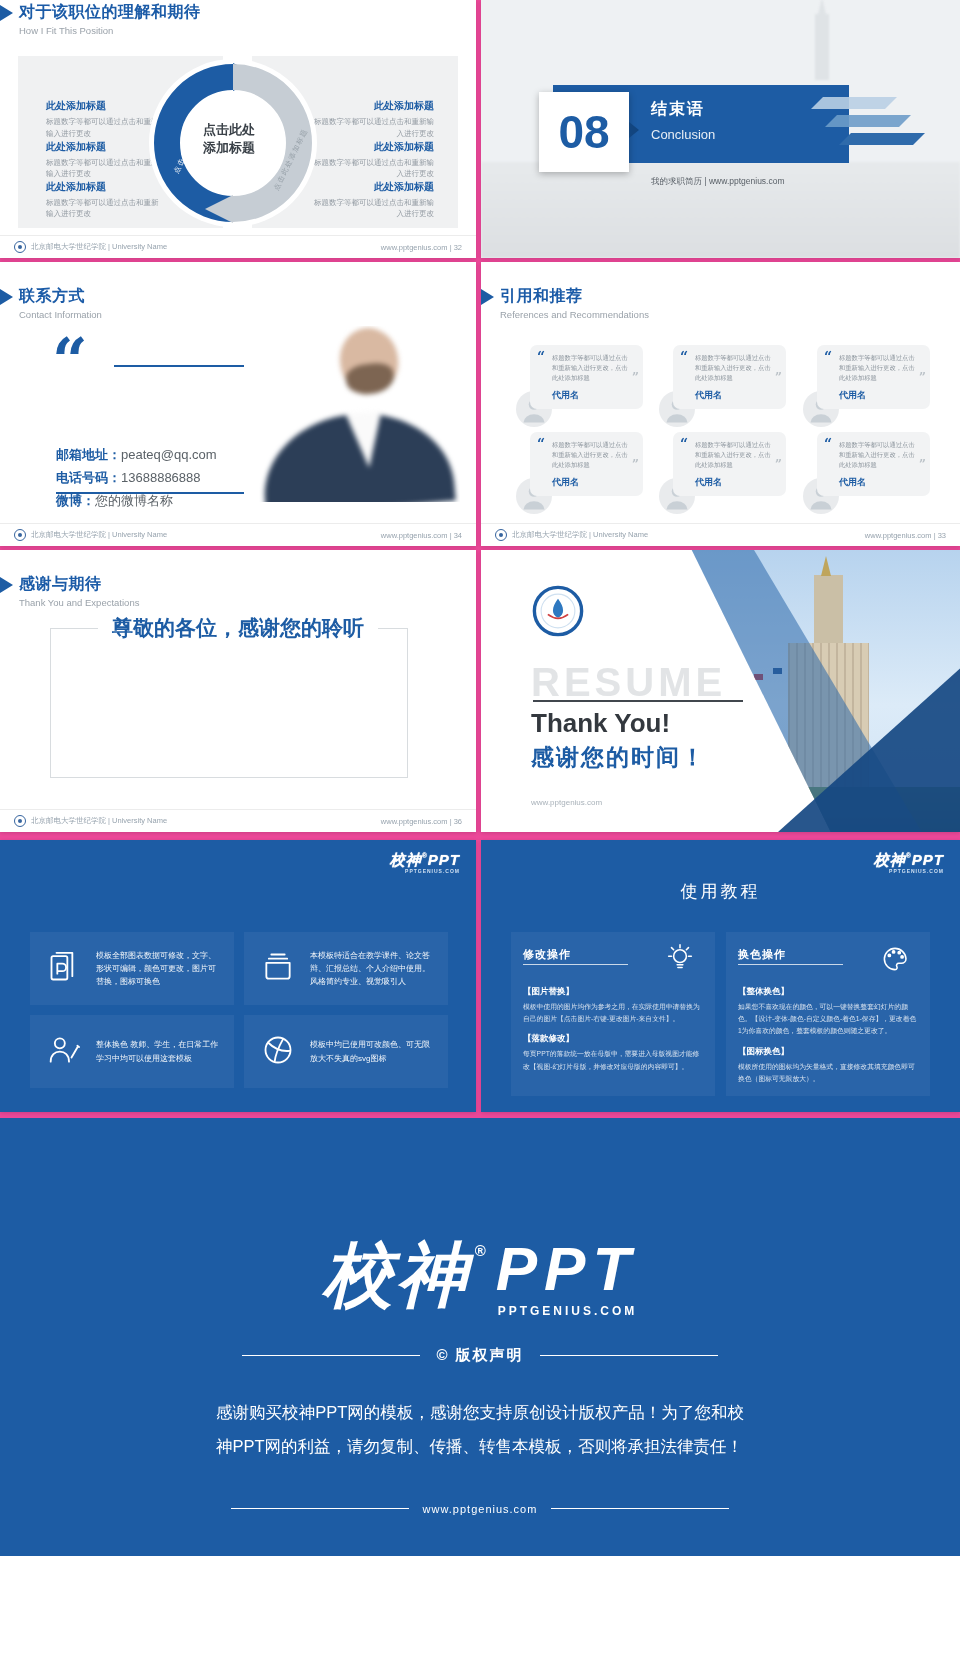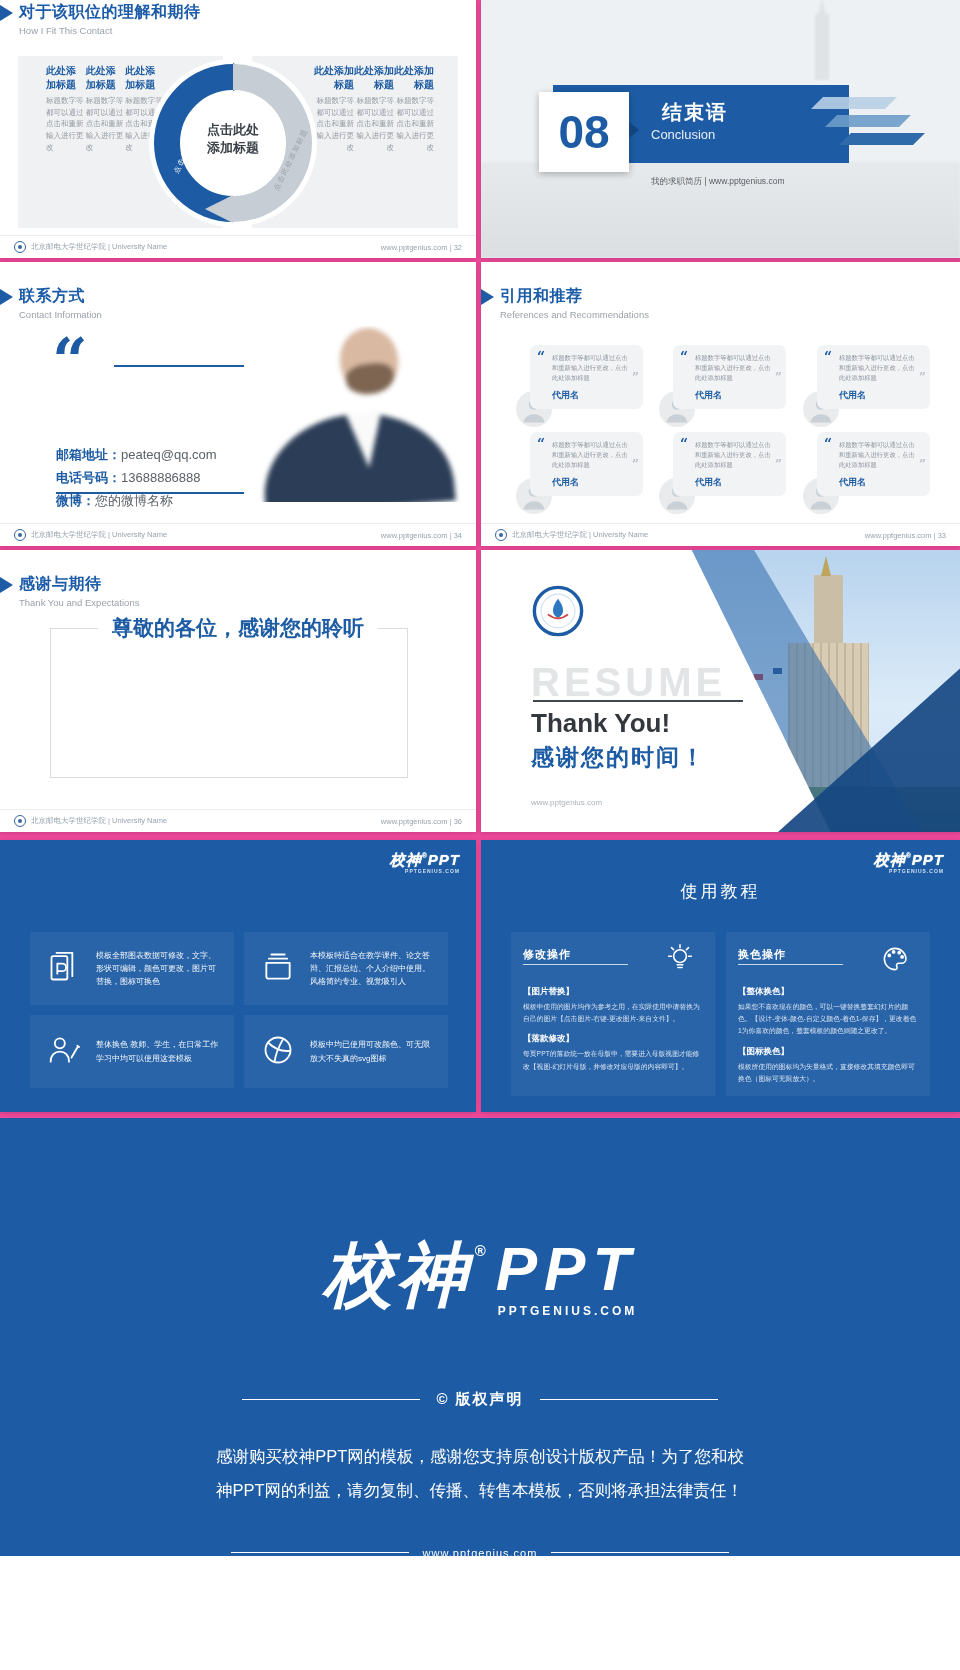--- a/index.html
+++ b/index.html
@@ -25,45 +25,45 @@
   .shdr .st{margin:2px 0 0 19px;font-size:9.5px;color:#9aa2aa;}
   
   .sfooter{position:absolute;left:0;right:0;bottom:0;height:22px;border-top:1px solid #ececec;
     display:flex;align-items:center;justify-content:space-between;padding:0 14px;background:#fff;
     font-size:7.5px;color:#97a3ae;}
   .fleft{display:flex;align-items:center;}
   .flogo{width:10px;height:10px;border:1px solid #37659f;border-radius:50%;margin-right:5px;position:relative;}
   .flogo::after{content:"";position:absolute;left:3px;top:3px;width:4px;height:4px;background:#37659f;border-radius:50%;}
   
   .s1-panel{position:absolute;top:56px;height:172px;background:#f0f1f2;display:flex;
-    flex-direction:row;justify-content:flex-end;box-sizing:border-box;}
+    flex-direction:column;justify-content:flex-end;box-sizing:border-box;}
   .s1-left{left:18px;width:205px;padding:8px 58px 8px 28px;}
   .s1-right{left:252px;width:206px;padding:8px 24px 8px 62px;text-align:right;}
   .s1-item .it{font-size:10px;font-weight:bold;color:#1d5ca4;margin-bottom:3px;}
   .s1-item .ib{font-size:7.5px;color:#939ba3;line-height:1.55;}
   .s1-diagram{position:absolute;left:148px;top:58px;width:170px;height:170px;}
-  .s1-center{position:absolute;left:191px;top:121px;width:84px;text-align:center;
+  .s1-center{position:absolute;left:203px;top:121px;width:84px;
     font-size:13px;line-height:1.35;color:#3b4249;font-weight:600;}
   .arc-label{position:absolute;font-size:7px;letter-spacing:1.5px;white-space:nowrap;transform-origin:left center;}
   .arc-l{left:176px;top:168px;color:#fff;transform:rotate(-64deg);}
   .arc-r{left:276px;top:185px;color:#949ea6;transform:rotate(-64deg);}
   
   .s2-bg{position:absolute;inset:0;filter:blur(1px);}
   .s2-tower{position:absolute;left:334px;top:14px;width:14px;height:66px;background:#dfe3e6;}
   .s2-spire{position:absolute;left:337px;top:-2px;width:0;height:0;border-left:4px solid transparent;
     border-right:4px solid transparent;border-bottom:16px solid #dfe3e6;}
   .s2-ground{position:absolute;left:0;bottom:0;width:100%;height:96px;
     background:linear-gradient(#e7eaec,#dcdfe2);}
   .s2-banner{position:absolute;left:72px;top:85px;width:296px;height:78px;background:#1d5ca4;}
   .s2-num{position:absolute;left:58px;top:92px;width:90px;height:80px;background:#fff;
     box-shadow:0 2px 7px rgba(0,0,0,.28);display:flex;align-items:center;justify-content:center;
     font-size:46px;font-weight:bold;color:#1d5ca4;}
   .s2-arr{position:absolute;left:148px;top:122px;width:0;height:0;border-top:8px solid transparent;
     border-bottom:8px solid transparent;border-left:10px solid #12457f;}
-  .s2-title{position:absolute;left:181px;top:99px;font-size:20px;font-weight:bold;color:#fff;letter-spacing:2px;}
+  .s2-title{position:absolute;left:170px;top:99px;font-size:16px;font-weight:bold;color:#fff;letter-spacing:2px;}
   .s2-sub{position:absolute;left:170px;top:127px;font-size:13px;color:#e8eef5;}
   .s2-tag{position:absolute;left:170px;top:176px;font-size:8.5px;color:#5a6168;}
   .stripe{position:absolute;height:12px;width:74px;transform:skewX(-45deg);}
   .st1{left:336px;top:97px;background:#b9cfe4;opacity:.9;}
   .st2{left:350px;top:115px;background:#6d9cc9;opacity:.9;}
   .st3{left:364px;top:133px;background:#2f6bab;}
   
   .s3-quote{position:absolute;left:52px;top:68px;font-family:"DejaVu Serif",serif;font-weight:bold;
     font-size:62px;line-height:1;color:#1d5ca4;}
   .s3-line1{position:absolute;left:114px;top:103px;width:130px;height:2px;background:#1d5ca4;}
@@ -141,39 +141,39 @@
   .tut-head .ic{position:absolute;right:6px;top:-2px;}
   .tut-label{font-size:8.5px;font-weight:bold;color:#fff;margin-top:8px;}
   .tut-body{font-size:6.8px;color:rgba(255,255,255,.82);line-height:1.8;margin-top:3px;}
   
   .blogo{display:flex;justify-content:center;align-items:flex-start;padding-top:122px;color:#fff;}
   .blogo .cn{font-size:70px;font-weight:900;font-style:italic;letter-spacing:4px;line-height:1;}
   .blogo .reg{font-size:15px;font-weight:bold;margin:2px 10px 0 4px;}
   .blogo .encol{display:flex;flex-direction:column;}
   .blogo .en{font-size:62px;font-weight:900;font-style:italic;letter-spacing:7px;line-height:.95;}
   .blogo .sub{font-size:12px;font-weight:900;letter-spacing:3px;margin-top:5px;align-self:flex-end;}
-  .brow{display:flex;align-items:center;justify-content:center;margin-top:72px;}
+  .brow{display:flex;align-items:center;justify-content:center;margin-top:28px;}
   .brow .ln{width:178px;height:1px;background:#fff;}
   .brow .tx{margin:0 16px;font-size:15px;font-weight:bold;color:#fff;letter-spacing:2px;}
   .brow .cico{margin-right:6px;font-weight:bold;}
   .bpara{width:528px;margin:30px auto 0;font-size:16.5px;line-height:34px;color:#fff;text-align:justify;}
   .brow2{display:flex;align-items:center;justify-content:center;margin-top:40px;}
   .brow2 .ln{width:178px;height:1px;background:#fff;}
   .brow2 .tx{margin:0 14px;font-size:11px;color:#fff;letter-spacing:1px;}
 </style>
 </head>
 <body>
 
 <div class="canvas">
 
   <section class="slide s1">
     <div class="shdr" style="top:2px;">
       <span class="marker"></span>
       <div class="t">对于该职位的理解和期待</div>
-      <div class="st">How I Fit This Contact</div>
+      <div class="st">How I Fit This Position</div>
     </div>
     <div class="s1-panel s1-left">
       <div class="s1-item">
         <div class="it">此处添加标题</div>
         <div class="ib">标题数字等都可以通过点击和重新输入进行更改</div>
       </div>
       <div class="s1-item">
         <div class="it">此处添加标题</div>
         <div class="ib">标题数字等都可以通过点击和重新输入进行更改</div>
       </div>

